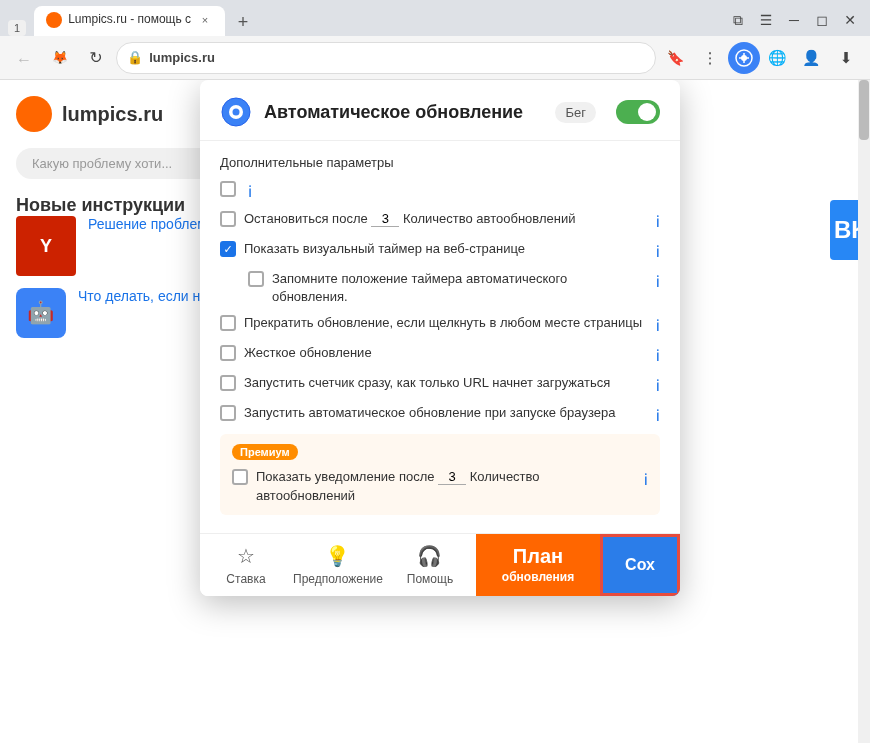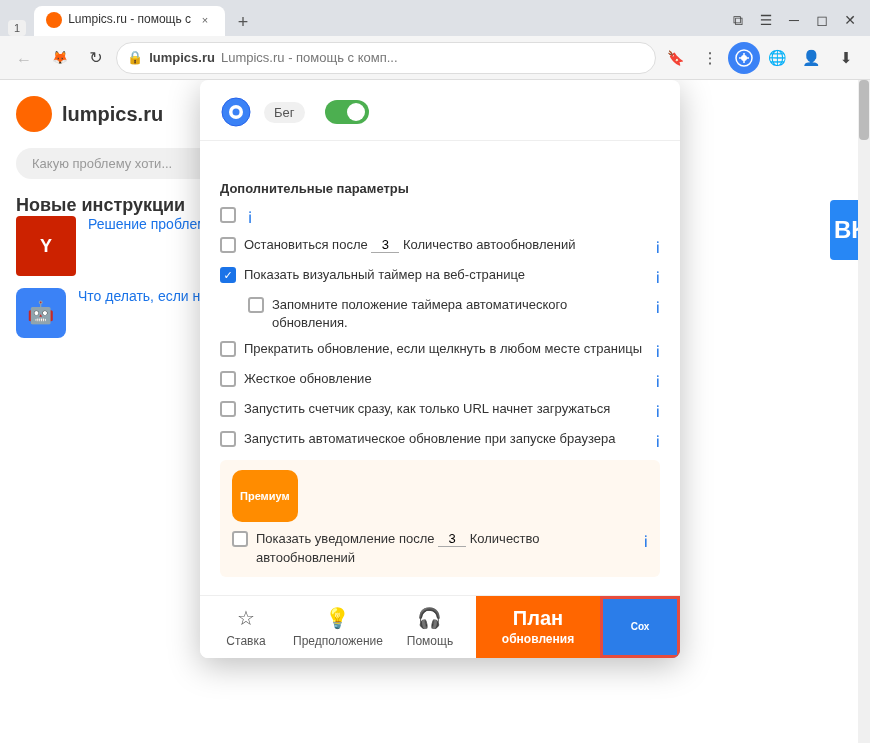--- a/index.html
+++ b/index.html
@@ -384,24 +384,23 @@
     }
 
     .popup-body {
       padding: 14px 20px;
       max-height: 520px;
       overflow-y: auto;
     }
 
     .section-title {
       font-size: 13px;
-      font-weight: 700;
+      font-weight: 400;
       color: #333;
       margin-bottom: 10px;
-      margin-top: 26px;
     }
 
     .option-row {
       display: flex;
       align-items: flex-start;
       gap: 8px;
       margin-bottom: 8px;
       position: relative;
     }
     .option-row.sub-row {
@@ -454,21 +453,21 @@
       outline: none;
       background: transparent;
     }
 
     .premium-badge {
       display: inline-block;
       background: #ff8c00;
       color: white;
       font-size: 11px;
       font-weight: 700;
-      padding: 20px 8px;
+      padding: 2px 8px;
       border-radius: 10px;
       margin-bottom: 8px;
     }
     .premium-section {
       background: #fff8f0;
       border-radius: 6px;
       padding: 10px 12px;
       margin-top: 8px;
       margin-bottom: 4px;
     }
@@ -519,21 +518,21 @@
     .footer-btn-save {
       flex: 0 0 80px;
       display: flex;
       flex-direction: column;
       align-items: center;
       justify-content: center;
       padding: 10px 0;
       cursor: pointer;
       border: none;
       background: #2b7de9;
-      font-size: 10px;
+      font-size: 16px;
       color: white;
       gap: 4px;
       font-weight: 600;
       border: 3px solid #e74c3c;
     }
   </style>
 </head>
 <body>
 
 <div class="browser-frame">
@@ -556,21 +555,20 @@
     </div>
   </div>
 
   <div class="nav-bar">
     <button class="nav-btn disabled">←</button>
     <button class="nav-btn" style="font-size:13px;">🦊</button>
     <button class="nav-btn">↻</button>
     <div class="address-bar-container">
       <span class="lock-icon">🔒</span>
       <span class="domain-label">lumpics.ru</span>
-      <span class="address-url">Lumpics.ru - помощь с комп...</span>
     </div>
     <div class="nav-right-btns">
       <button class="nav-icon-btn bookmark-btn">🔖</button>
       <button class="nav-icon-btn">⋮</button>
       <button class="nav-icon-btn active">
         <svg width="18" height="18" viewBox="0 0 18 18" fill="none">
           <circle cx="9" cy="9" r="8" stroke="white" stroke-width="1.5" fill="none"></circle>
           <path d="M9 4 L9 14 M4 9 L14 9" stroke="white" stroke-width="1.5"></path>
           <circle cx="9" cy="9" r="3" fill="white"></circle>
         </svg>
@@ -611,20 +609,21 @@
     </div>
 
     <div class="popup-overlay">
 
       <div class="popup-header">
         <svg class="popup-icon" viewBox="0 0 32 32">
           <circle cx="16" cy="16" r="14" fill="#3b82f6" stroke="#2563eb" stroke-width="1"></circle>
           <circle cx="16" cy="16" r="7" fill="white"></circle>
           <circle cx="16" cy="16" r="3.5" fill="#3b82f6"></circle>
         </svg>
+        <span class="popup-title">Автоматическое обновление</span>
         <span class="popup-badge">Бег</span>
         <label class="toggle-switch">
 
           <span class="toggle-slider"></span>
         </label>
       </div>
 
       <div class="popup-body">
         <div class="section-title">Дополнительные параметры</div>
 

